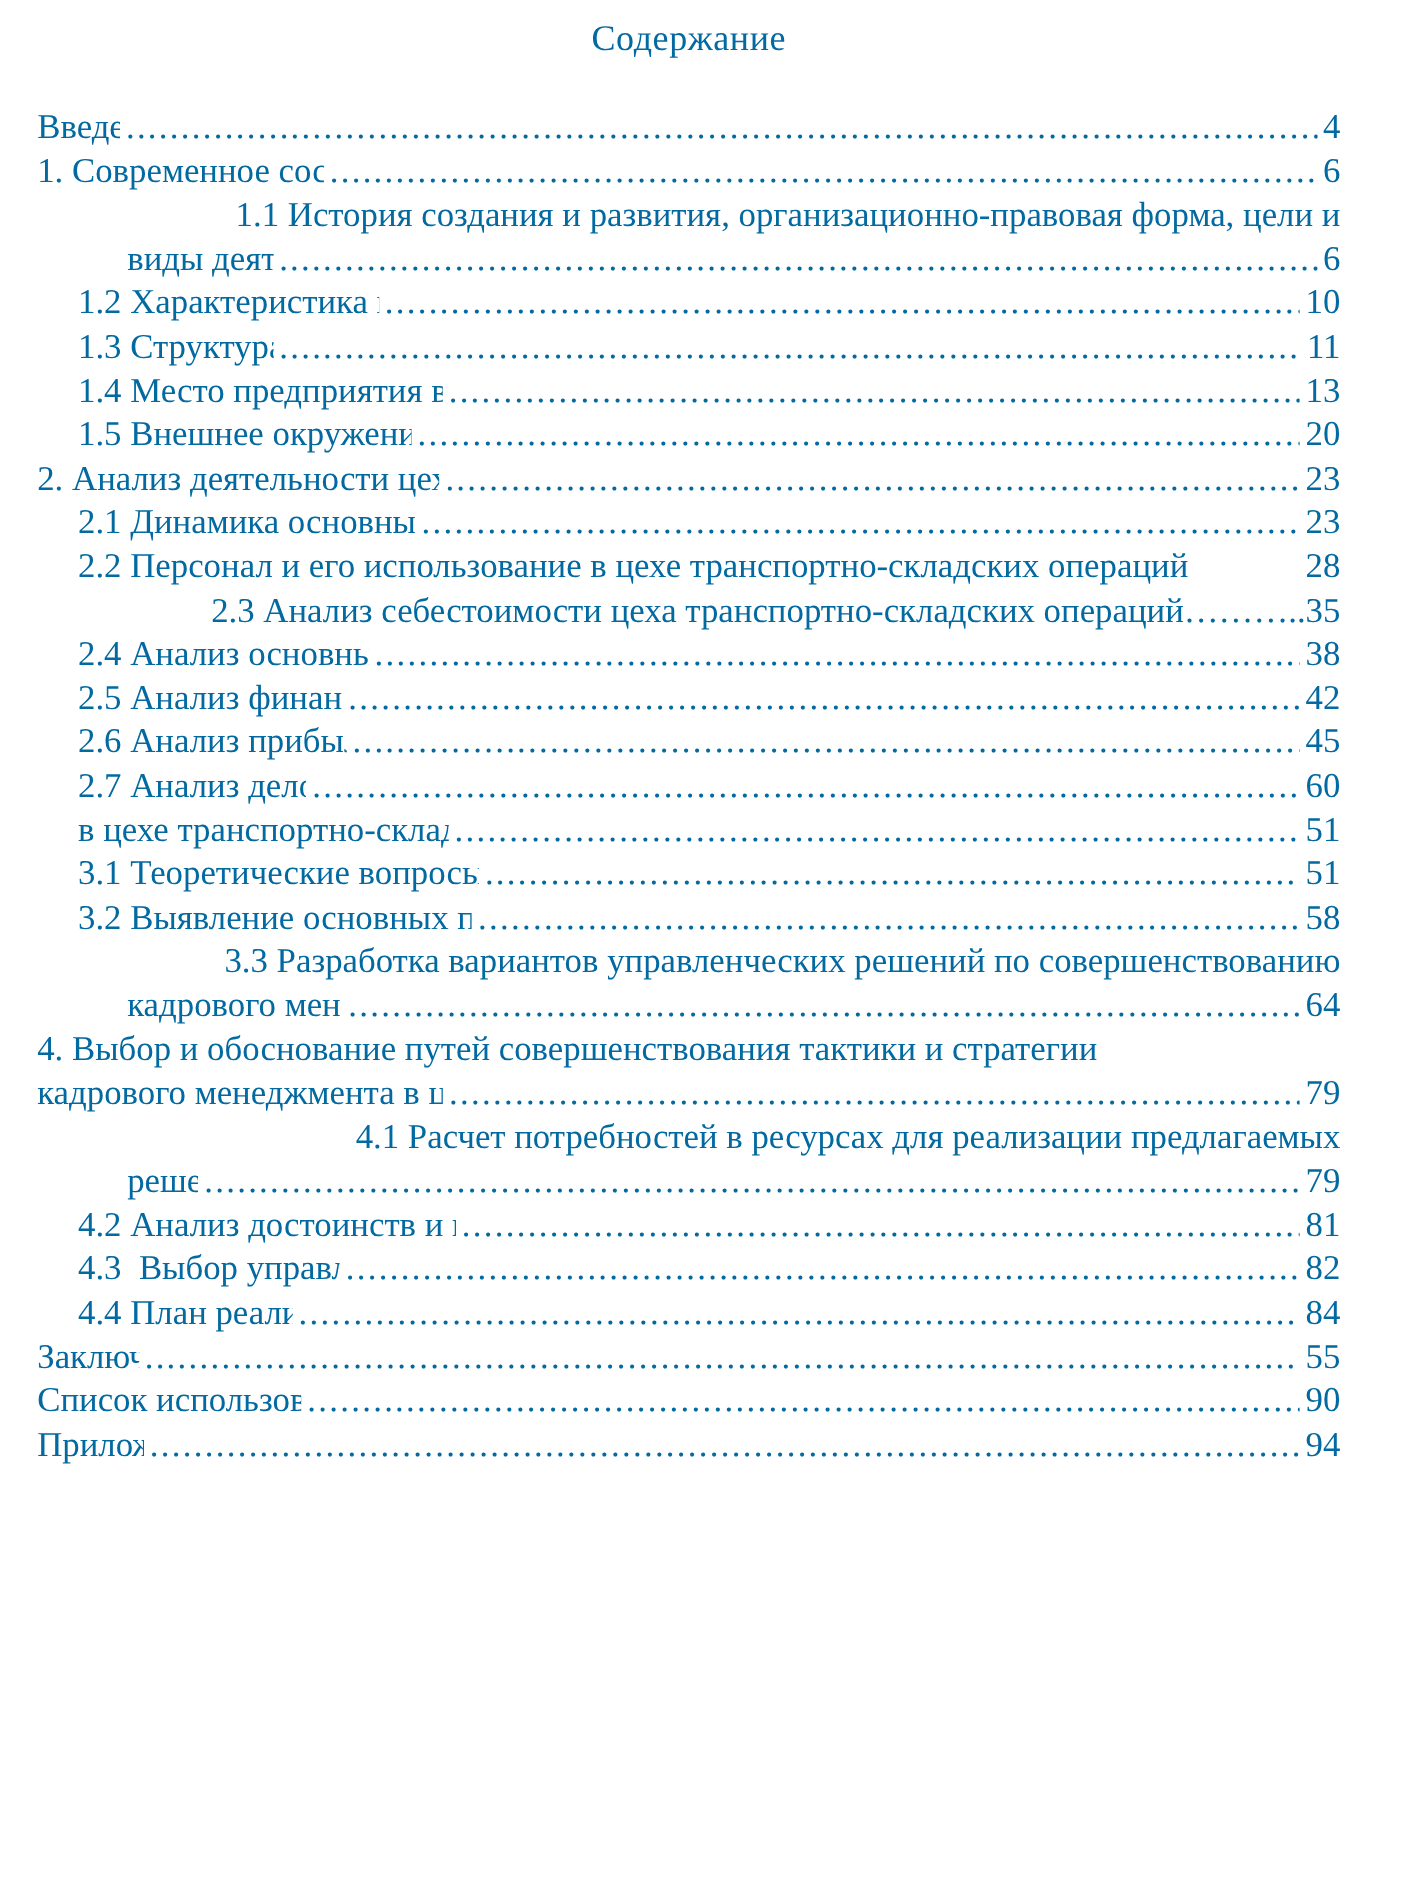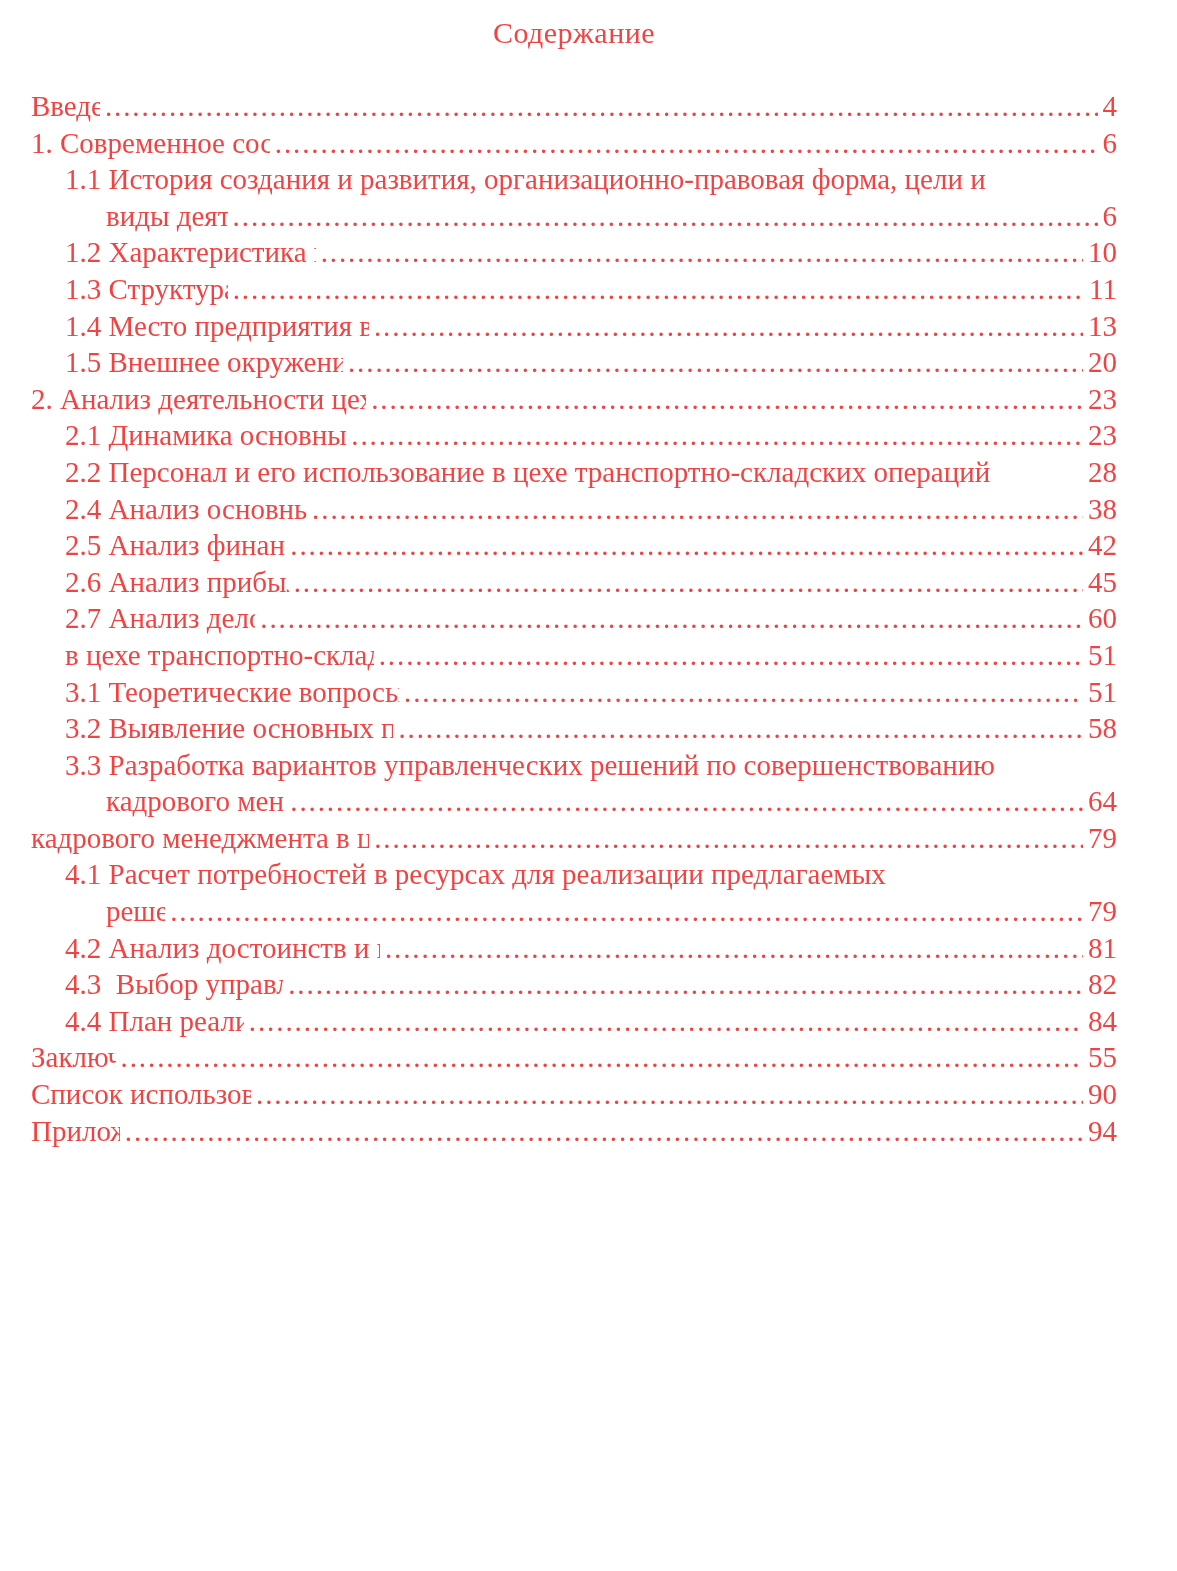--- a/index.html
+++ b/index.html
@@ -9,21 +9,21 @@
   }
   .page {
     position: relative;
     width: 1177px;
     height: 1571px;
     box-sizing: border-box;
     background: #ffffff;
     padding: 14px 60px 0 31px;
     font-family: "Liberation Serif", "DejaVu Serif", serif;
     font-size: 29px;
-    color: #ef4444;
+    color: #0369a1;
     overflow: hidden;
   }
   .doc-title {
     font-size: 30px;
     font-weight: normal;
     text-align: center;
     margin: 0 0 37px 0;
     line-height: 37px;
     letter-spacing: 0.5px;
   }
@@ -31,21 +31,21 @@
     width: 100%;
   }
   .toc-line {
     display: flex;
     align-items: baseline;
     line-height: 36.6px;
     height: 36.6px;
     overflow: hidden;
   }
   .lvl-0 { margin-left: 0; }
-  .lvl-1 { margin-left: 34px; }
+  .lvl-1 { margin-left: 34px; justify-content: flex-end; }
   .lvl-2 { margin-left: 75px; }
   .toc-text {
     white-space: pre;
     flex-shrink: 1;
     min-width: 0;
     overflow: hidden;
   }
   .leader {
     flex: 1 1 auto;
     min-width: 0;
@@ -117,20 +117,23 @@
         <span class="toc-text">2.1 Динамика основных экономических показателей</span>
         <span class="leader dots"></span>
         <span class="toc-page">23</span>
       </div>
       <div class="toc-line lvl-1">
         <span class="toc-text">2.2 Персонал и его использование в цехе транспортно-складских операций</span>
         <span class="leader"></span>
         <span class="toc-page">28</span>
       </div>
       <div class="toc-line lvl-1">
+        <span class="toc-text">2.3 Анализ себестоимости цеха транспортно-складских операций………..35</span>
+      </div>
+      <div class="toc-line lvl-1">
         <span class="toc-text">2.4 Анализ основных и оборотных средств</span>
         <span class="leader dots"></span>
         <span class="toc-page">38</span>
       </div>
       <div class="toc-line lvl-1">
         <span class="toc-text">2.5 Анализ финансовой устойчивости</span>
         <span class="leader dots"></span>
         <span class="toc-page">42</span>
       </div>
       <div class="toc-line lvl-1">
@@ -158,20 +161,23 @@
         <span class="leader dots"></span>
         <span class="toc-page">58</span>
       </div>
       <div class="toc-line lvl-1">
         <span class="toc-text">3.3 Разработка вариантов управленческих решений по совершенствованию</span>
       </div>
       <div class="toc-line lvl-2">
         <span class="toc-text">кадрового менеджмента в цехе</span>
         <span class="leader dots"></span>
         <span class="toc-page">64</span>
+      </div>
+      <div class="toc-line lvl-0">
+        <span class="toc-text">4. Выбор и обоснование путей совершенствования тактики и стратегии</span>
       </div>
       <div class="toc-line lvl-0">
         <span class="toc-text">кадрового менеджмента в цехе транспортно-складских операций</span>
         <span class="leader dots"></span>
         <span class="toc-page">79</span>
       </div>
       <div class="toc-line lvl-1">
         <span class="toc-text">4.1 Расчет потребностей в ресурсах для реализации предлагаемых</span>
       </div>
       <div class="toc-line lvl-2">

